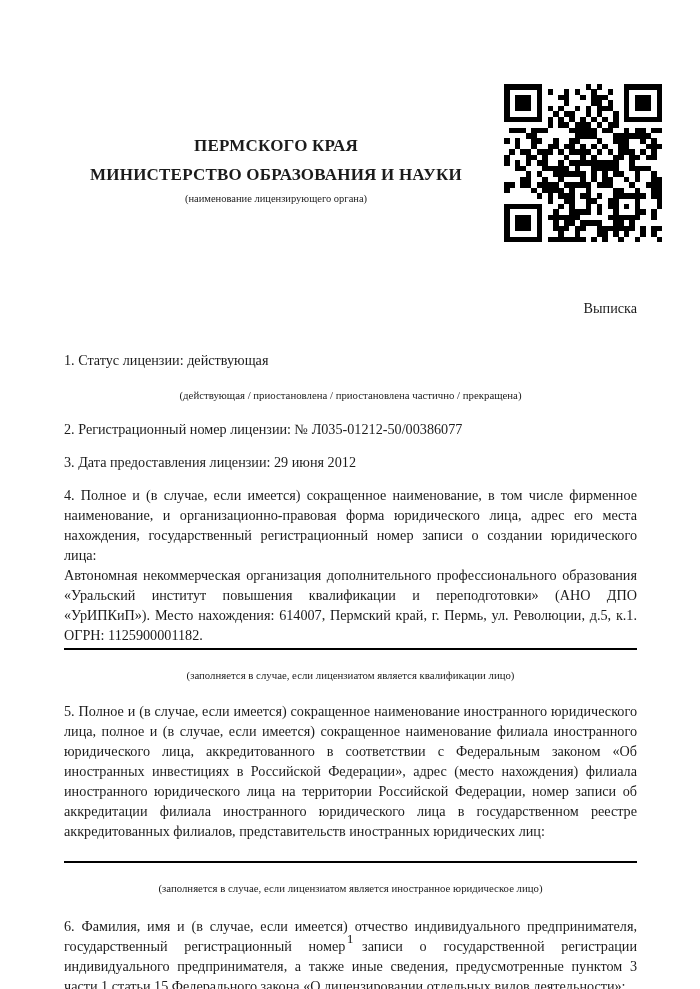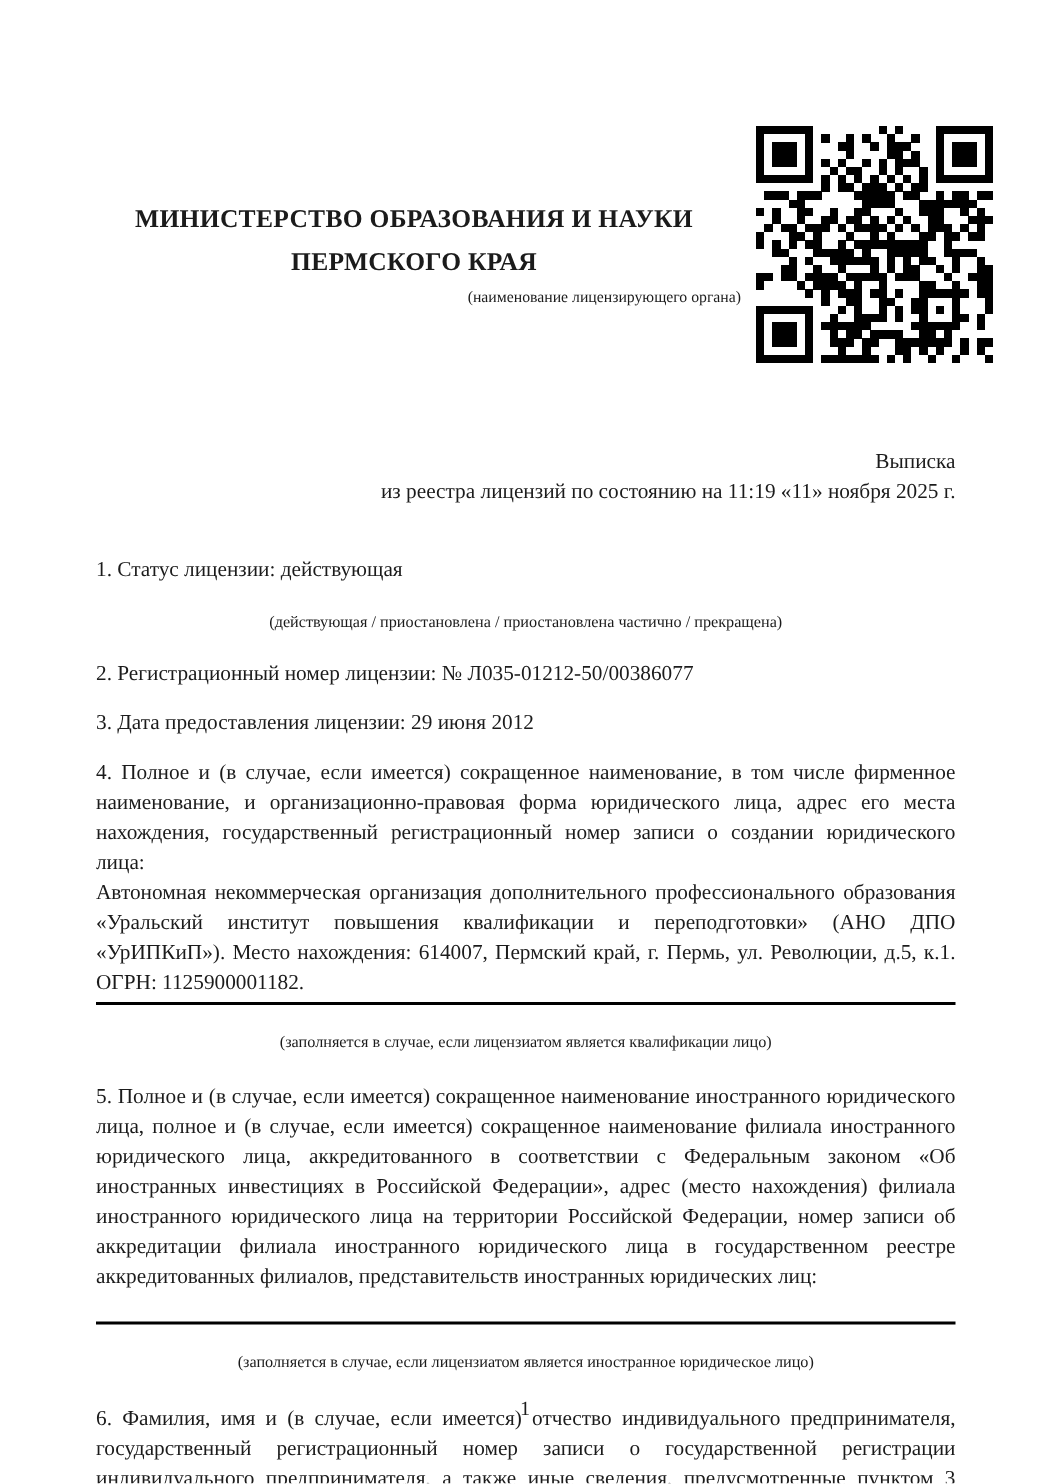--- a/index.html
+++ b/index.html
@@ -33,21 +33,20 @@
   .header-title {
     font-weight: bold;
     font-size: 17px;
     line-height: 29px;
     letter-spacing: 0.2px;
   }
   .header-caption {
     font-size: 10.5px;
     line-height: 13px;
     margin-top: 3px;
-    text-align: right;
   }
   .content {
     position: absolute;
     left: 64px;
     top: 298px;
     width: 573px;
     font-size: 14.2px;
     line-height: 20px;
   }
   .doc-title { text-align: right; }
@@ -511,31 +510,30 @@
       <rect x="14" y="28" width="1.02" height="1.02" fill="#000"></rect>
       <rect x="16" y="28" width="1.02" height="1.02" fill="#000"></rect>
       <rect x="18" y="28" width="1.02" height="1.02" fill="#000"></rect>
       <rect x="21" y="28" width="1.02" height="1.02" fill="#000"></rect>
       <rect x="24" y="28" width="1.02" height="1.02" fill="#000"></rect>
       <rect x="28" y="28" width="1.02" height="1.02" fill="#000"></rect>
     </svg>
 
   <div class="header">
     <div class="header-title">
+      <div>ПЕРМСКОГО КРАЯ</div>
       <div>МИНИСТЕРСТВО ОБРАЗОВАНИЯ И НАУКИ</div>
-      <div>ПЕРМСКОГО КРАЯ</div>
     </div>
     <div class="header-caption">(наименование лицензирующего органа)</div>
   </div>
 
   <div class="content">
 
     <div class="doc-title">
       <div>Выписка</div>
-      <div>из реестра лицензий по состоянию на 11:19 «11» ноября 2025 г.</div>
     </div>
 
     <div class="item item-first">
       <div>1. Статус лицензии: действующая</div>
       <div class="sub-caption">(действующая / приостановлена / приостановлена частично / прекращена)</div>
     </div>
 
     <div class="item item-2">2. Регистрационный номер лицензии: № Л035-01212-50/00386077</div>
 
     <div class="item">3. Дата предоставления лицензии: 29 июня 2012</div>

